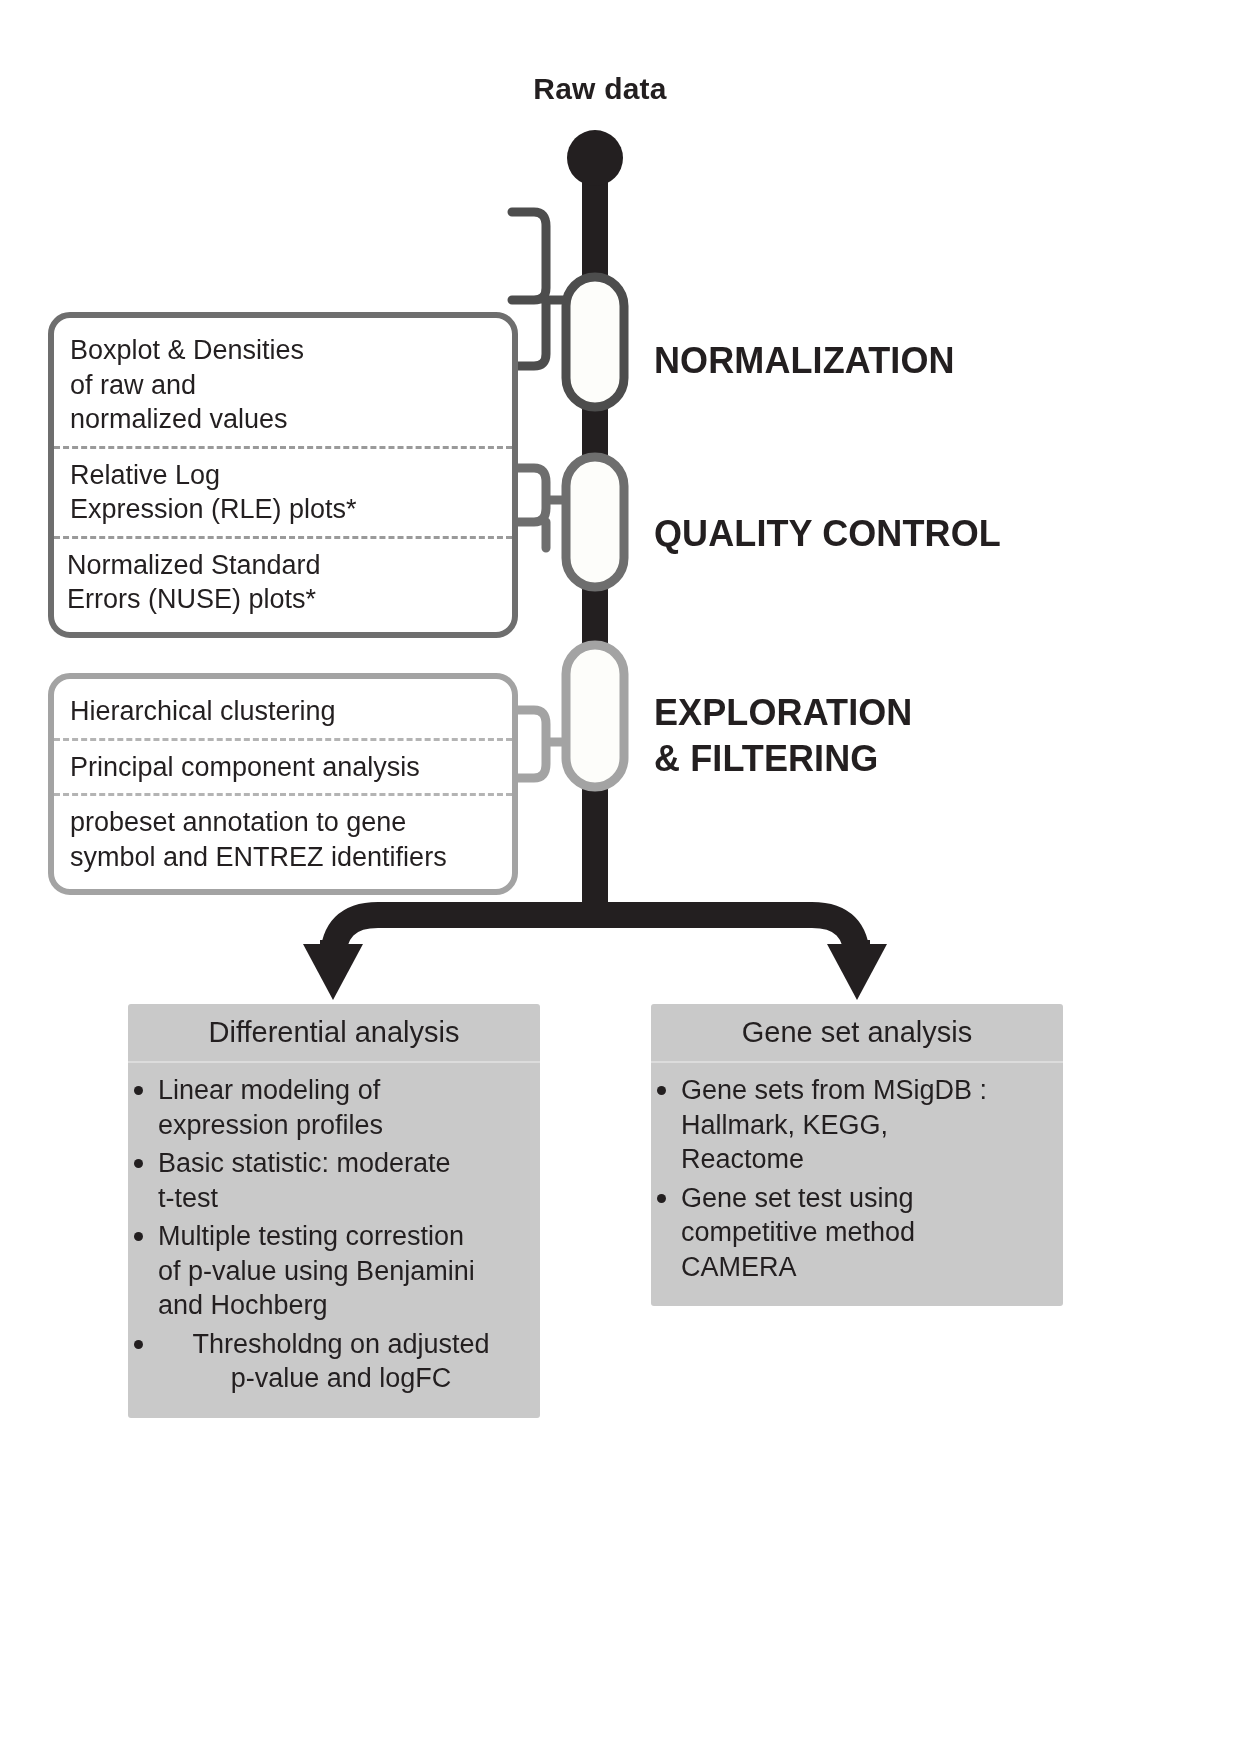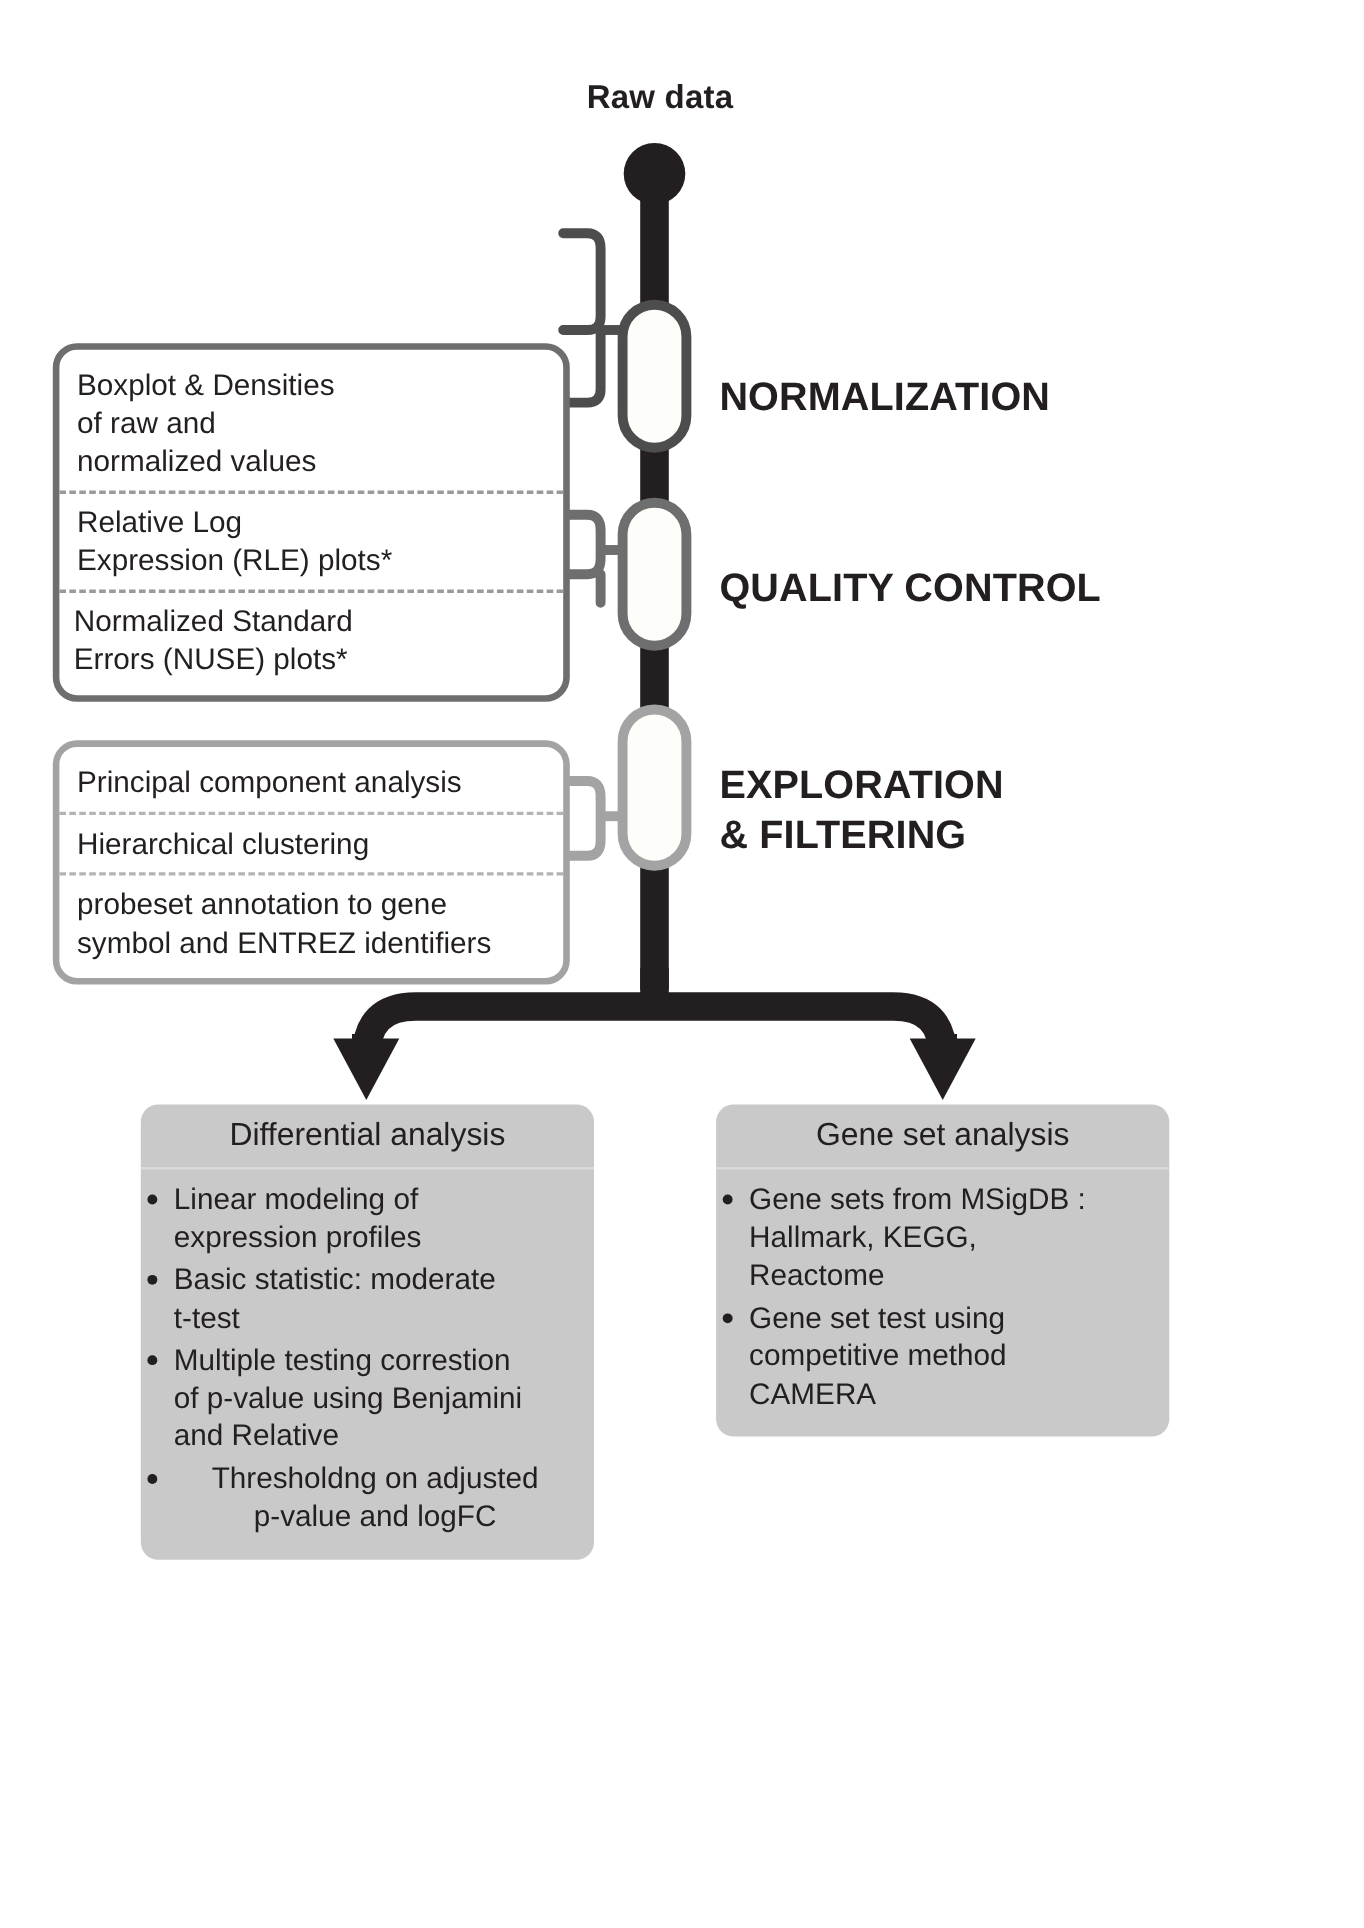--- a/index.html
+++ b/index.html
@@ -107,21 +107,21 @@
   }
   #label-normalization { left: 654px; top: 338px; }
   #label-quality       { left: 654px; top: 511px; }
   #label-exploration   { left: 654px; top: 690px; }
 
   
   .outcome-card {
     position: absolute;
     box-sizing: border-box;
     background: #c9c9c9;
-    border-radius: 16px;
+    border-radius: 3px;
     z-index: 3;
     padding: 0;
   }
   .outcome-title {
     font-size: 29px;
     text-align: center;
     padding: 12px 10px 12px 10px;
     color: #231f20;
     border-bottom: 2px solid #dcdcdc;
   }
@@ -203,41 +203,41 @@
     <div class="row" style="white-space: pre-line;">Boxplot &amp; Densities
 of raw and
 normalized values</div>
     <div class="row" style="white-space: pre-line;">Relative Log
 Expression (RLE) plots*</div>
     <div class="row" style="white-space: pre-line; padding-left: 13px;">Normalized Standard
 Errors (NUSE) plots*</div>
   </div>
 
   <div class="stage-panel" id="panel-exploration">
+    <div class="row">Hierarchical clustering</div>
     <div class="row">Principal component analysis</div>
-    <div class="row">Hierarchical clustering</div>
     <div class="row" style="white-space: pre-line;">probeset annotation to gene
 symbol and ENTREZ identifiers</div>
   </div>
 
   <div class="stage-label" id="label-normalization">NORMALIZATION</div>
   <div class="stage-label" id="label-quality">QUALITY CONTROL</div>
   <div class="stage-label" id="label-exploration" style="white-space: pre-line;">EXPLORATION
 &amp; FILTERING</div>
 
   <div class="outcome-card" id="card-differential">
     <div class="outcome-title">Differential analysis</div>
     <ul class="outcome-list">
       <li style="white-space: pre-line;">Linear modeling of
 expression profiles</li>
       <li style="white-space: pre-line;">Basic statistic: moderate
 t-test</li>
       <li style="white-space: pre-line;">Multiple testing correstion
 of p-value using Benjamini
-and Relative</li>
+and Hochberg</li>
       <li style="white-space: pre-line; text-align: center;">Thresholdng on adjusted
 p-value and logFC</li>
     </ul>
   </div>
 
   <div class="outcome-card" id="card-geneset">
     <div class="outcome-title">Gene set analysis</div>
     <ul class="outcome-list">
       <li style="white-space: pre-line;">Gene sets from MSigDB :
 Hallmark, KEGG,

